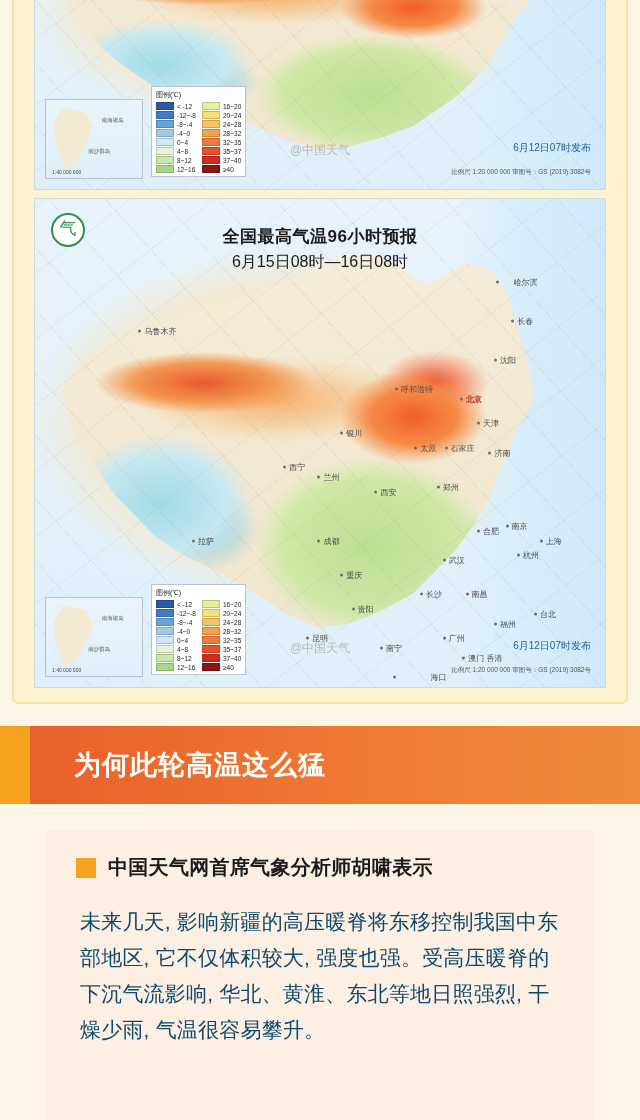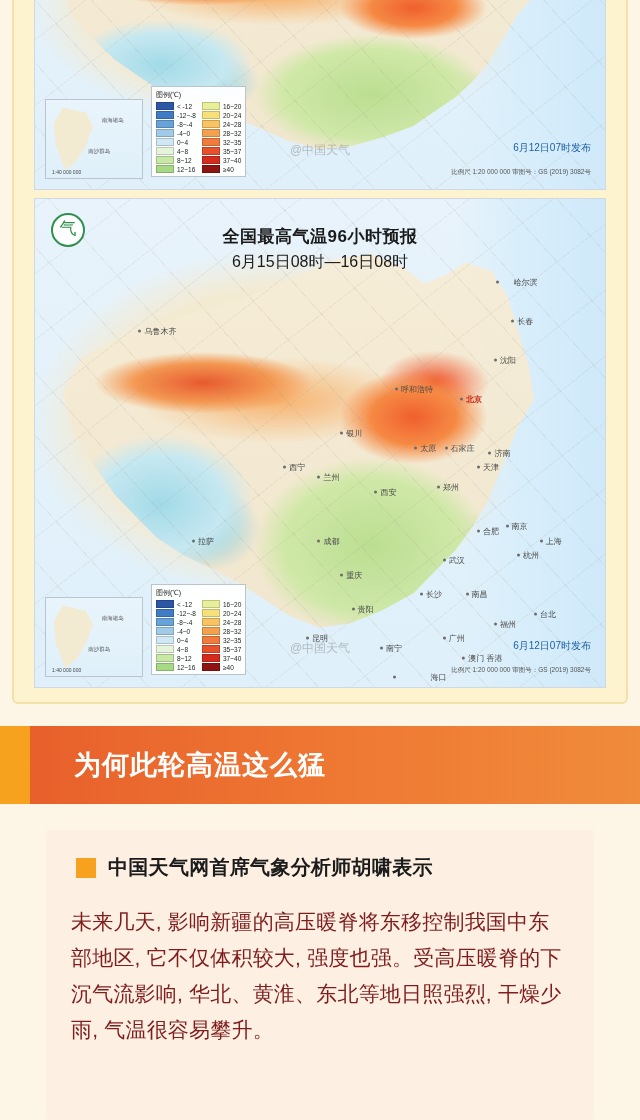--- a/index.html
+++ b/index.html
@@ -267,26 +267,26 @@
     background: #f6a21e;
   }
   .quote-head .qtext {
     font-size: 20px;
     font-weight: bold;
     color: #1b1b1b;
     letter-spacing: .3px;
   }
   .body-text {
     position: absolute;
-    left: 25px;
+    left: 34px;
     right: 26px;
     top: 74px;
     font-size: 21px;
     line-height: 1.72;
-    color: #7f1d1d;
+    color: #0c4a6e;
     letter-spacing: .2px;
   }
 
   
   .gutter-left, .gutter-right {
     position: absolute;
     top: 0; bottom: 0;
     width: 12px;
     background: #fdf6e6;
   }
@@ -400,21 +400,21 @@
       <div class="ocean"></div>
       <div class="landmass"></div>
       <div class="province-lines"></div>
 
       <span class="city-label" style="left:22%; top:27%;">乌鲁木齐</span>
       <span class="city-label" style="left:85%; top:17%;padding-left:12px;">哈尔滨</span>
       <span class="city-label" style="left:86%; top:25%;">长春</span>
       <span class="city-label" style="left:83%; top:33%;">沈阳</span>
       <span class="city-label" style="left:67%; top:39%;">呼和浩特</span>
       <span class="city-label cap" style="left:77%; top:41%;">北京</span>
-      <span class="city-label" style="left:80%; top:46%;margin-top:44px;">天津</span>
+      <span class="city-label" style="left:80%; top:46%;">天津</span>
       <span class="city-label" style="left:56%; top:48%;">银川</span>
       <span class="city-label" style="left:69%; top:51%;">太原</span>
       <span class="city-label" style="left:75%; top:51%;">石家庄</span>
       <span class="city-label" style="left:82%; top:52%;">济南</span>
       <span class="city-label" style="left:46%; top:55%;">西宁</span>
       <span class="city-label" style="left:52%; top:57%;">兰州</span>
       <span class="city-label" style="left:62%; top:60%;">西安</span>
       <span class="city-label" style="left:73%; top:59%;text-align:right;">郑州</span>
       <span class="city-label" style="left:80%; top:68%;">合肥</span>
       <span class="city-label" style="left:85%; top:67%;">南京</span>

